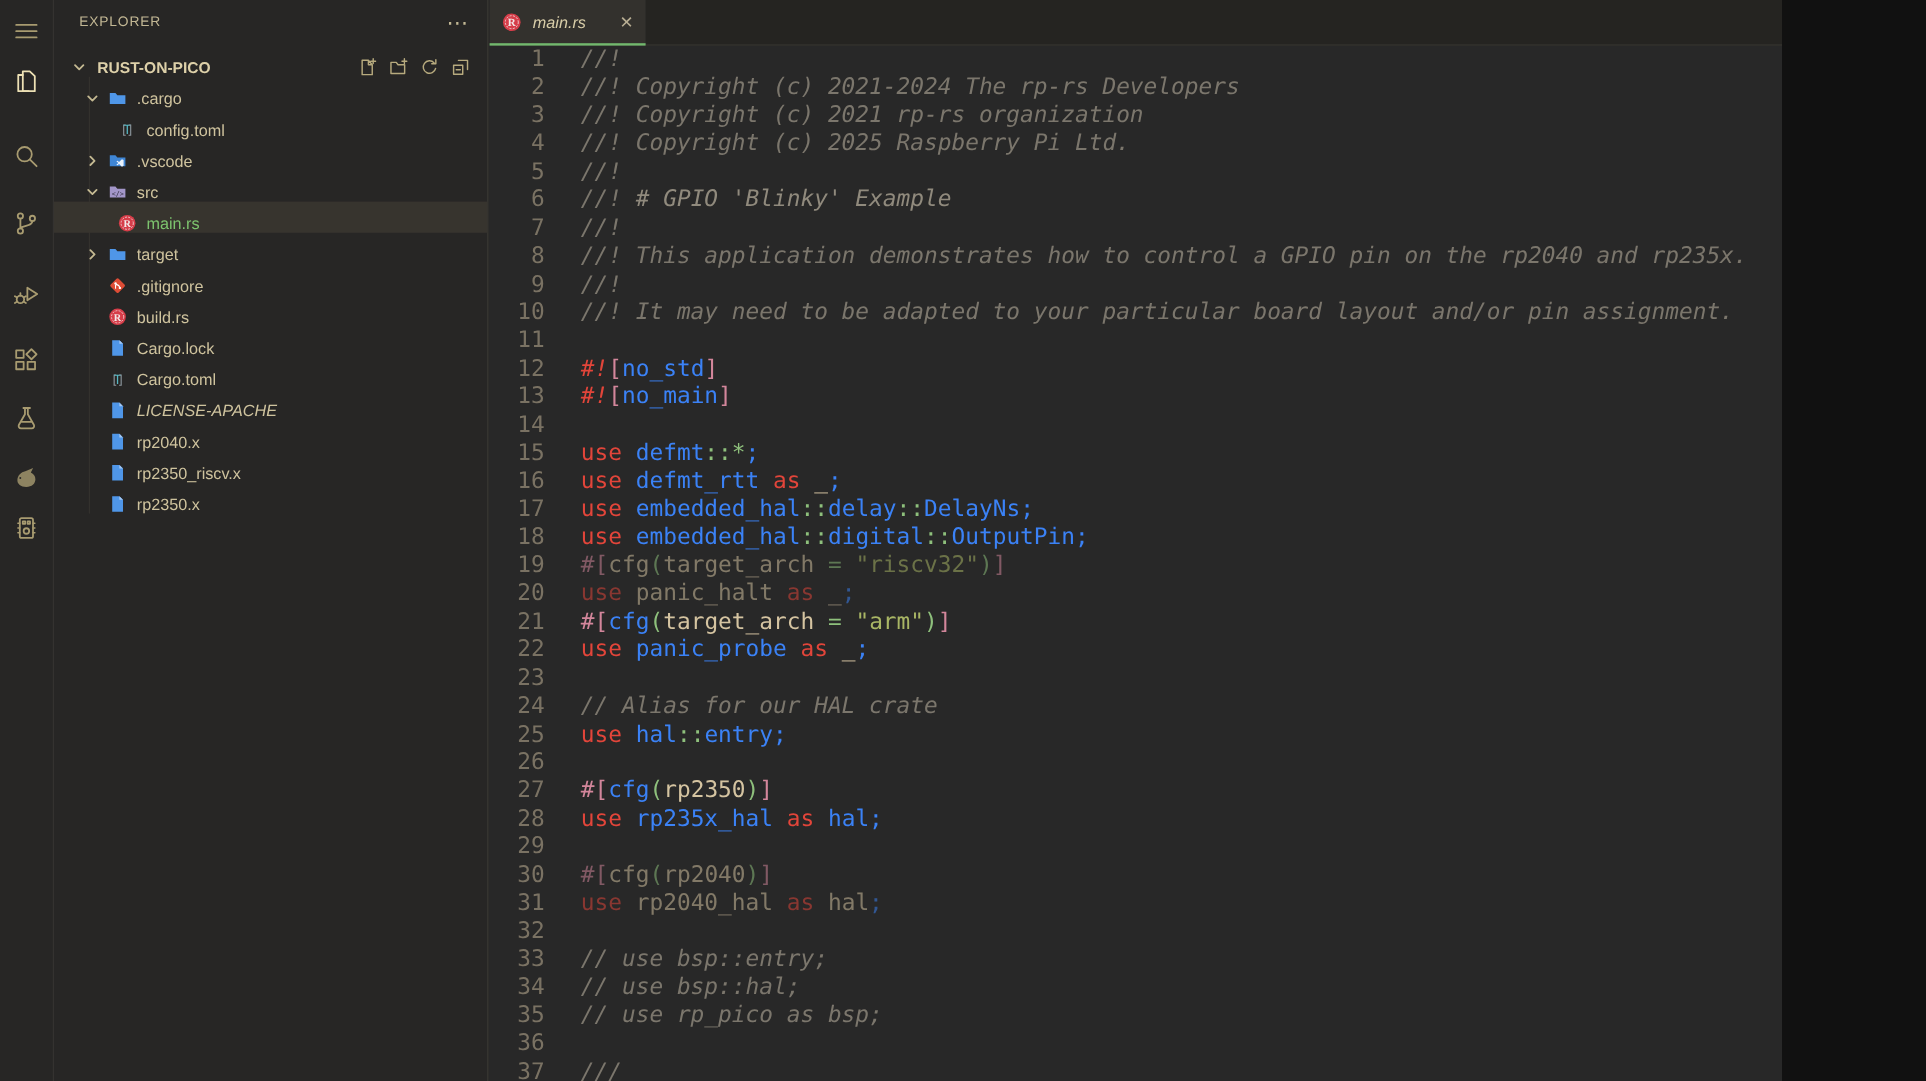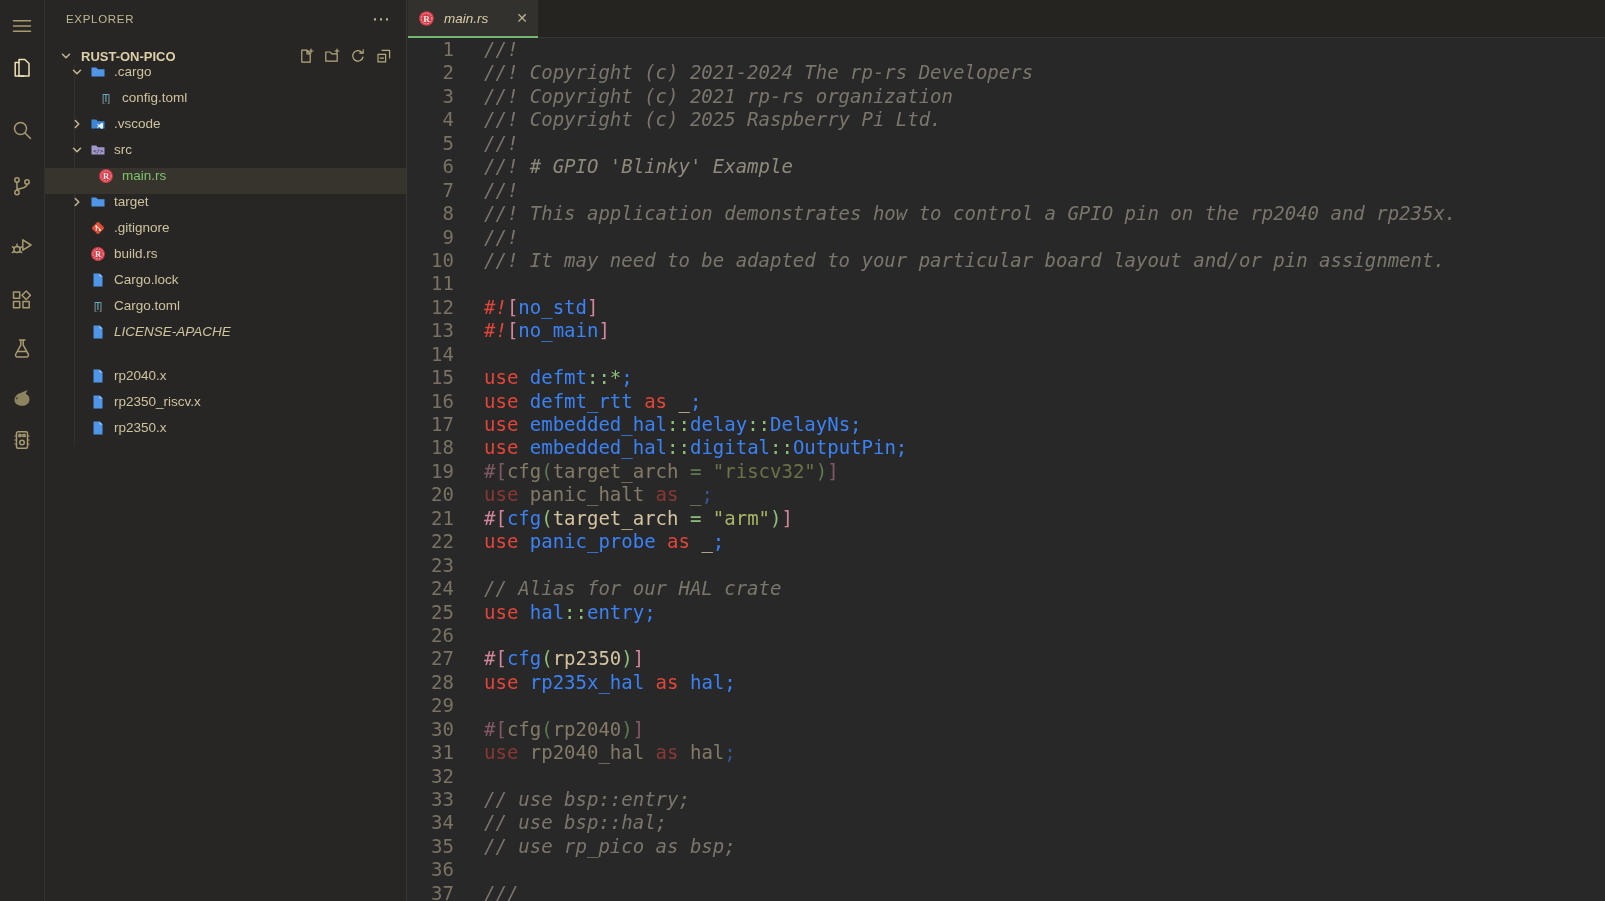--- a/index.html
+++ b/index.html
@@ -1,21 +1,21 @@
 <!DOCTYPE html>
 <html><head>
 <meta charset="utf-8">
 <style>
   :root{
     --bg:#282828; --side:#272625; --strip:#252421; --tabbg:#33312d;
     --border:#3a3833; --fg:#d5c4a1; --green:#72b86e; --icon:#a89b70; --icon-active:#ece0b4;
   }
   *{box-sizing:border-box}
   body{margin:0;background:#111}
-  #app{position:relative;width:1605px;height:901px;background:var(--bg);
+  #app{position:relative;width:1485px;height:901px;background:var(--bg);
        font-family:"Liberation Sans",sans-serif;color:var(--fg);overflow:hidden;user-select:none}
 
   
   #activitybar{position:absolute;left:0;top:0;width:45px;height:100%;background:var(--side);
                border-right:1px solid #343230}
   .ai{position:absolute;left:0;width:44px;height:40px;display:flex;align-items:center;
       justify-content:center;color:var(--icon);cursor:pointer}
   .ai.active{color:var(--icon-active)}
   .ai svg{width:24px;height:24px}
 
@@ -25,21 +25,21 @@
   #sidebar-head{height:38px;display:flex;align-items:center;padding:0 16px 0 21px}
   #sidebar-title{font-size:11.5px;letter-spacing:.7px;color:#c2b794}
   #sidebar-more{margin-left:auto;color:#c2b794;font-size:18px;line-height:10px;cursor:pointer}
   #section-row{height:26px;display:flex;align-items:flex-end;padding-left:8px;cursor:pointer}
   #section-label{font-weight:700;font-size:13px;color:#ddd0a9;margin-left:2px}
   .sec-actions{margin-left:auto;display:flex;gap:10px;padding-right:14px;color:#b7aa7e}
   .sec-actions .act{width:16px;height:16px;cursor:pointer}
   .sec-actions svg{width:16px;height:16px}
   #tree{position:relative}
   #tree-guide{position:absolute;left:29px;top:0;width:1px;height:100%;background:rgba(216,202,160,.07)}
-  .trow{height:26px;display:flex;align-items:flex-start;font-size:13.5px;color:#cfc39e;cursor:pointer;position:relative}
+  .trow{height:26px;display:flex;align-items:flex-end;font-size:13.5px;color:#cfc39e;cursor:pointer;position:relative}
   .trow.sel{background:#37342e}
   .twisty{width:26px;flex:none;display:flex;justify-content:center;color:#c4b992}
   .twisty svg{width:16px;height:16px}
   .ficon{width:22px;flex:none;display:flex;align-items:center}
   .ficon svg{width:16px;height:16px}
   .flabel{margin-left:2px;white-space:nowrap}
   .flabel.green{color:#7dc46e}
 
   
   #editor{position:absolute;left:408px;top:0;right:0;height:100%;background:var(--bg)}
@@ -288,21 +288,21 @@
         <div class="trow" style="padding-left: 19px; font-style: italic;">
           <span class="twisty"></span>
           <span class="ficon">
             <svg viewBox="0 0 16 16">
               <path d="M3.5 1.5h6l3 3v10h-9z" fill="#4f96e8"></path>
               <path d="M9.5 1.5v3h3z" fill="#a6c9f3"></path>
             </svg>
           </span>
           <span class="flabel">LICENSE-APACHE</span>
         </div>
-        <div class="trow" style="padding-left: 19px; margin-top: 18px;">
+        <div class="trow" style="padding-left: 19px;">
           <span class="twisty"></span>
           <span class="ficon">
             <svg viewBox="0 0 16 16">
               <path d="M3.5 1.5h6l3 3v10h-9z" fill="#4f96e8"></path>
               <path d="M9.5 1.5v3h3z" fill="#a6c9f3"></path>
             </svg>
           </span>
           <span class="flabel">rp2040.x</span>
         </div>
         <div class="trow" style="padding-left: 19px;">

